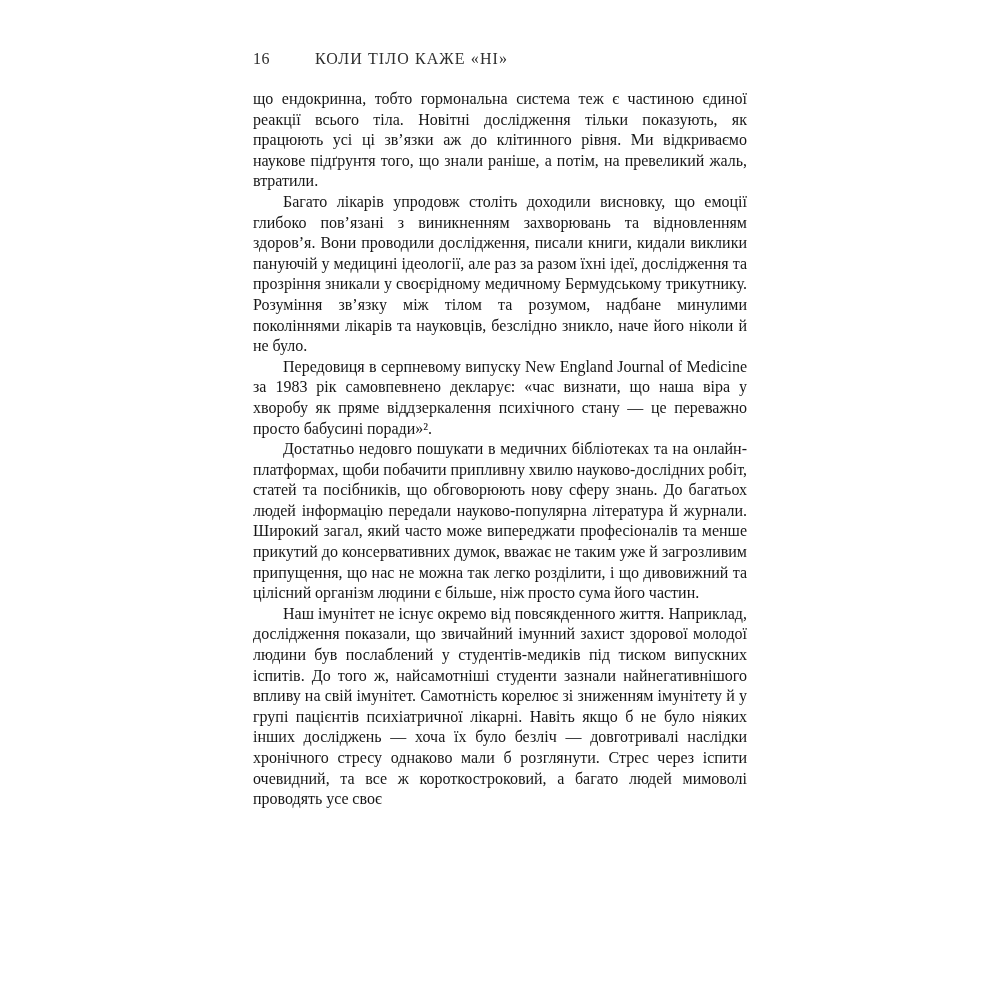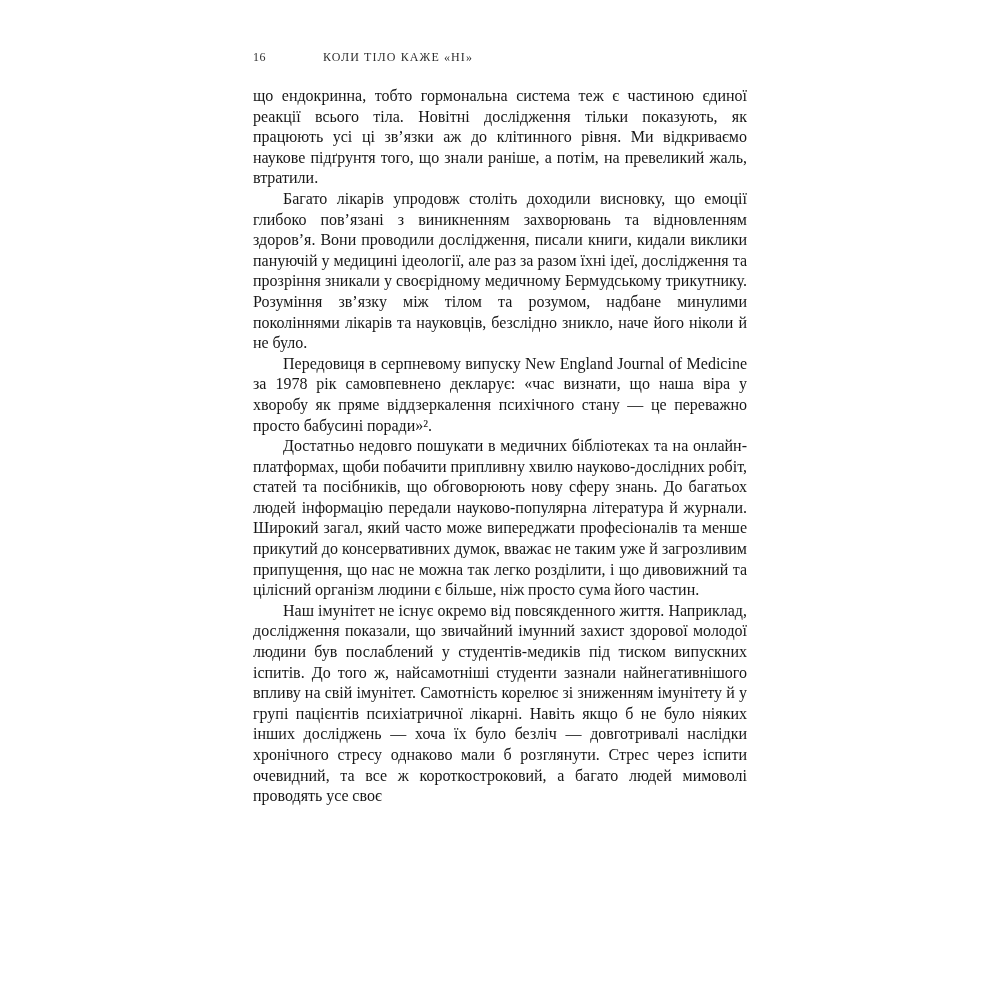--- a/index.html
+++ b/index.html
@@ -16,31 +16,30 @@
   }
   .page {
     width: 494px;
     margin: 0 auto;
     padding-top: 50px;
     box-sizing: content-box;
   }
   .page-header {
     display: flex;
     align-items: flex-end;
-    font-size: 12px;
+    font-size: 16px;
     color: #2e2e2e;
     margin-bottom: 21px;
   }
   .page-number {
     width: 62px;
     letter-spacing: 0.5px;
   }
   .running-title {
     letter-spacing: 1.1px;
-    margin-left: 8px;
   }
   .body-text p {
     margin: 0;
     font-size: 16px;
     line-height: 20.6px;
     text-align: justify;
     text-indent: 30px;
     hyphens: auto;
     -webkit-hyphens: auto;
     word-spacing: -0.2px;
@@ -55,18 +54,18 @@
 <div class="page">
 
   <header class="page-header">
     <span class="page-number">16</span>
     <span class="running-title">КОЛИ ТІЛО КАЖЕ «НІ»</span>
   </header>
 
   <main class="body-text">
     <p class="no-indent">що ендокринна, тобто гормональна система теж є частиною єдиної реакції всього тіла. Новітні дослідження тільки показують, як працюють усі ці зв’язки аж до клітинного рівня. Ми відкриваємо наукове підґрунтя того, що знали раніше, а потім, на превеликий жаль, втратили.</p>
     <p>Багато лікарів упродовж століть доходили висновку, що емоції глибоко пов’язані з виникненням захворювань та відновленням здоров’я. Вони проводили дослідження, писали книги, кидали виклики пануючій у медицині ідеології, але раз за разом їхні ідеї, дослідження та прозріння зникали у своєрідному медичному Бермудському трикутнику. Розуміння зв’язку між тілом та розумом, надбане минулими поколіннями лікарів та науковців, безслідно зникло, наче його ніколи й не було.</p>
-    <p>Передовиця в серпневому випуску New England Journal of Medicine за 1978 рік самовпевнено декларує: «час визнати, що наша віра у хворобу як пряме віддзеркалення психічного стану — це переважно просто бабусині поради»².</p>
+    <p>Передовиця в серпневому випуску New England Journal of Medicine за 1983 рік самовпевнено декларує: «час визнати, що наша віра у хворобу як пряме віддзеркалення психічного стану — це переважно просто бабусині поради»².</p>
     <p>Достатньо недовго пошукати в медичних бібліотеках та на онлайн-платформах, щоби побачити припливну хвилю науково-дослідних робіт, статей та посібників, що обговорюють нову сферу знань. До багатьох людей інформацію передали науково-популярна література й журнали. Широкий загал, який часто може випереджати професіоналів та менше прикутий до консервативних думок, вважає не таким уже й загрозливим припущення, що нас не можна так легко розділити, і що дивовижний та цілісний організм людини є більше, ніж просто сума його частин.</p>
     <p>Наш імунітет не існує окремо від повсякденного життя. Наприклад, дослідження показали, що звичайний імунний захист здорової молодої людини був послаблений у студентів-медиків під тиском випускних іспитів. До того ж, найсамотніші студенти зазнали найнегативнішого впливу на свій імунітет. Самотність корелює зі зниженням імунітету й у групі пацієнтів психіатричної лікарні. Навіть якщо б не було ніяких інших досліджень — хоча їх було безліч — довготривалі наслідки хронічного стресу однаково мали б розглянути. Стрес через іспити очевидний, та все ж короткостроковий, а багато людей мимоволі проводять усе своє</p>
   </main>
 
 </div>
 
 </body></html>

